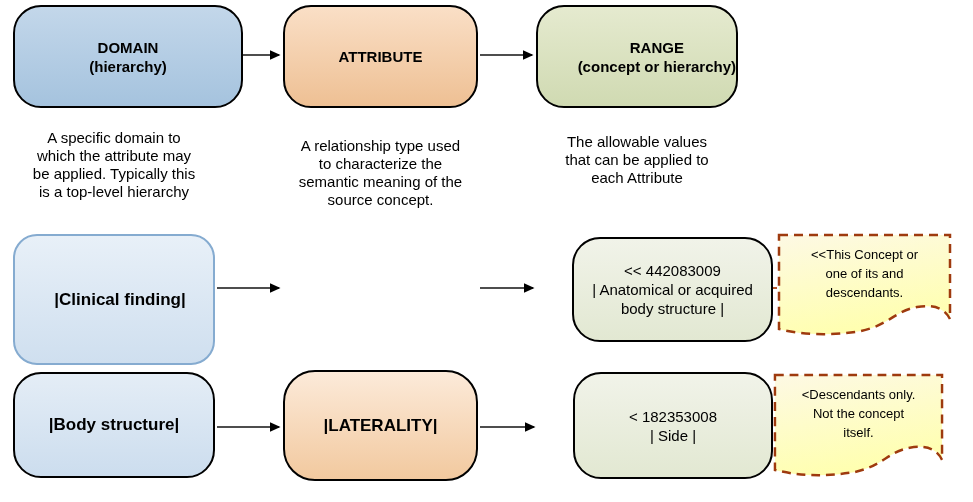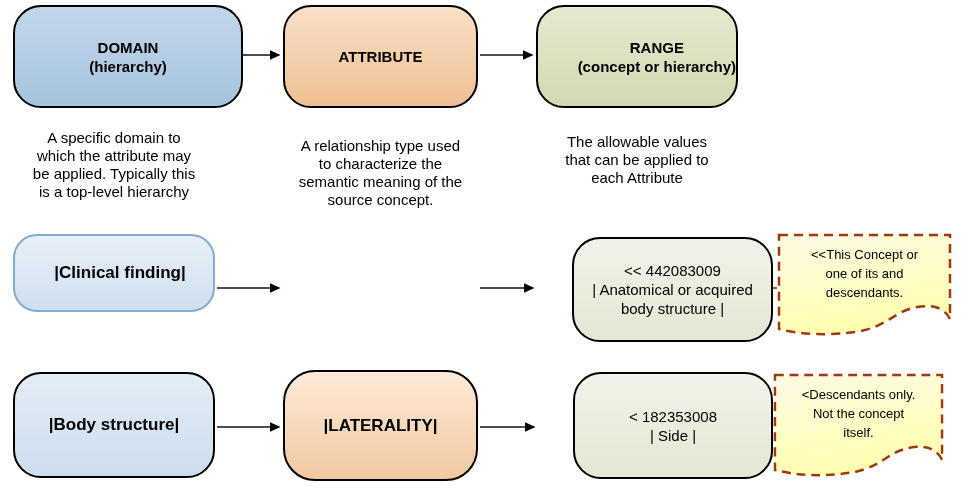--- a/index.html
+++ b/index.html
@@ -79,21 +79,21 @@
     <div class="t">ATTRIBUTE</div>
   </div>
   <div class="box fill-range" style="left:536px; top:5px; width:202px; height:103px;">
     <div class="t">RANGE<br>(concept or hierarchy)</div>
   </div>
 
   <div class="desc" style="left:5px; top:129px; width:218px;">A specific domain to<br>which the attribute may<br>be applied. Typically this<br>is a top-level hierarchy</div>
   <div class="desc" style="left:274px; top:137px; width:213px;">A relationship type used<br>to characterize the<br>semantic meaning of the<br>source concept.</div>
   <div class="desc" style="left:534px; top:133px; width:206px;">The allowable values<br>that can be applied to<br>each Attribute</div>
 
-  <div class="box fill-exdom" style="left:13px; top:234px; width:202px; height:78px;padding-left:12px;">
+  <div class="box fill-exdom" style="left:13px; top:234px; width:202px; height:131px;padding-left:12px;">
     <div class="t-big">|Clinical finding|</div>
   </div>
   <div class="box fill-exrng" style="left:536px; top:237px; width:201px; height:105px;">
     <div class="t-reg">&lt;&lt; 442083009<br>| Anatomical or acquired<br>body structure |</div>
   </div>
 
   <div class="note" style="left:777px; top:233px; width:175px; height:106px;">
     <svg width="175" height="106" viewBox="0 0 175 106" preserveAspectRatio="none">
       <defs>
         <linearGradient id="noteFill1" x1="0" y1="0" x2="0.3" y2="1">

